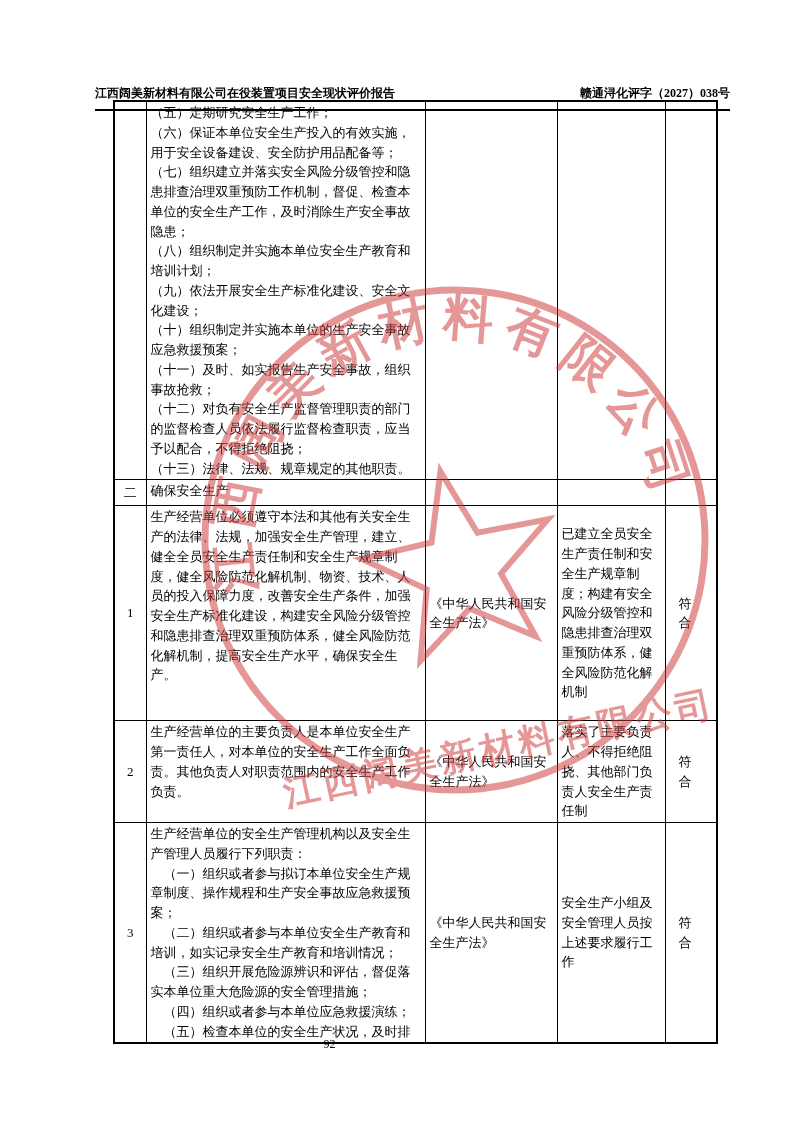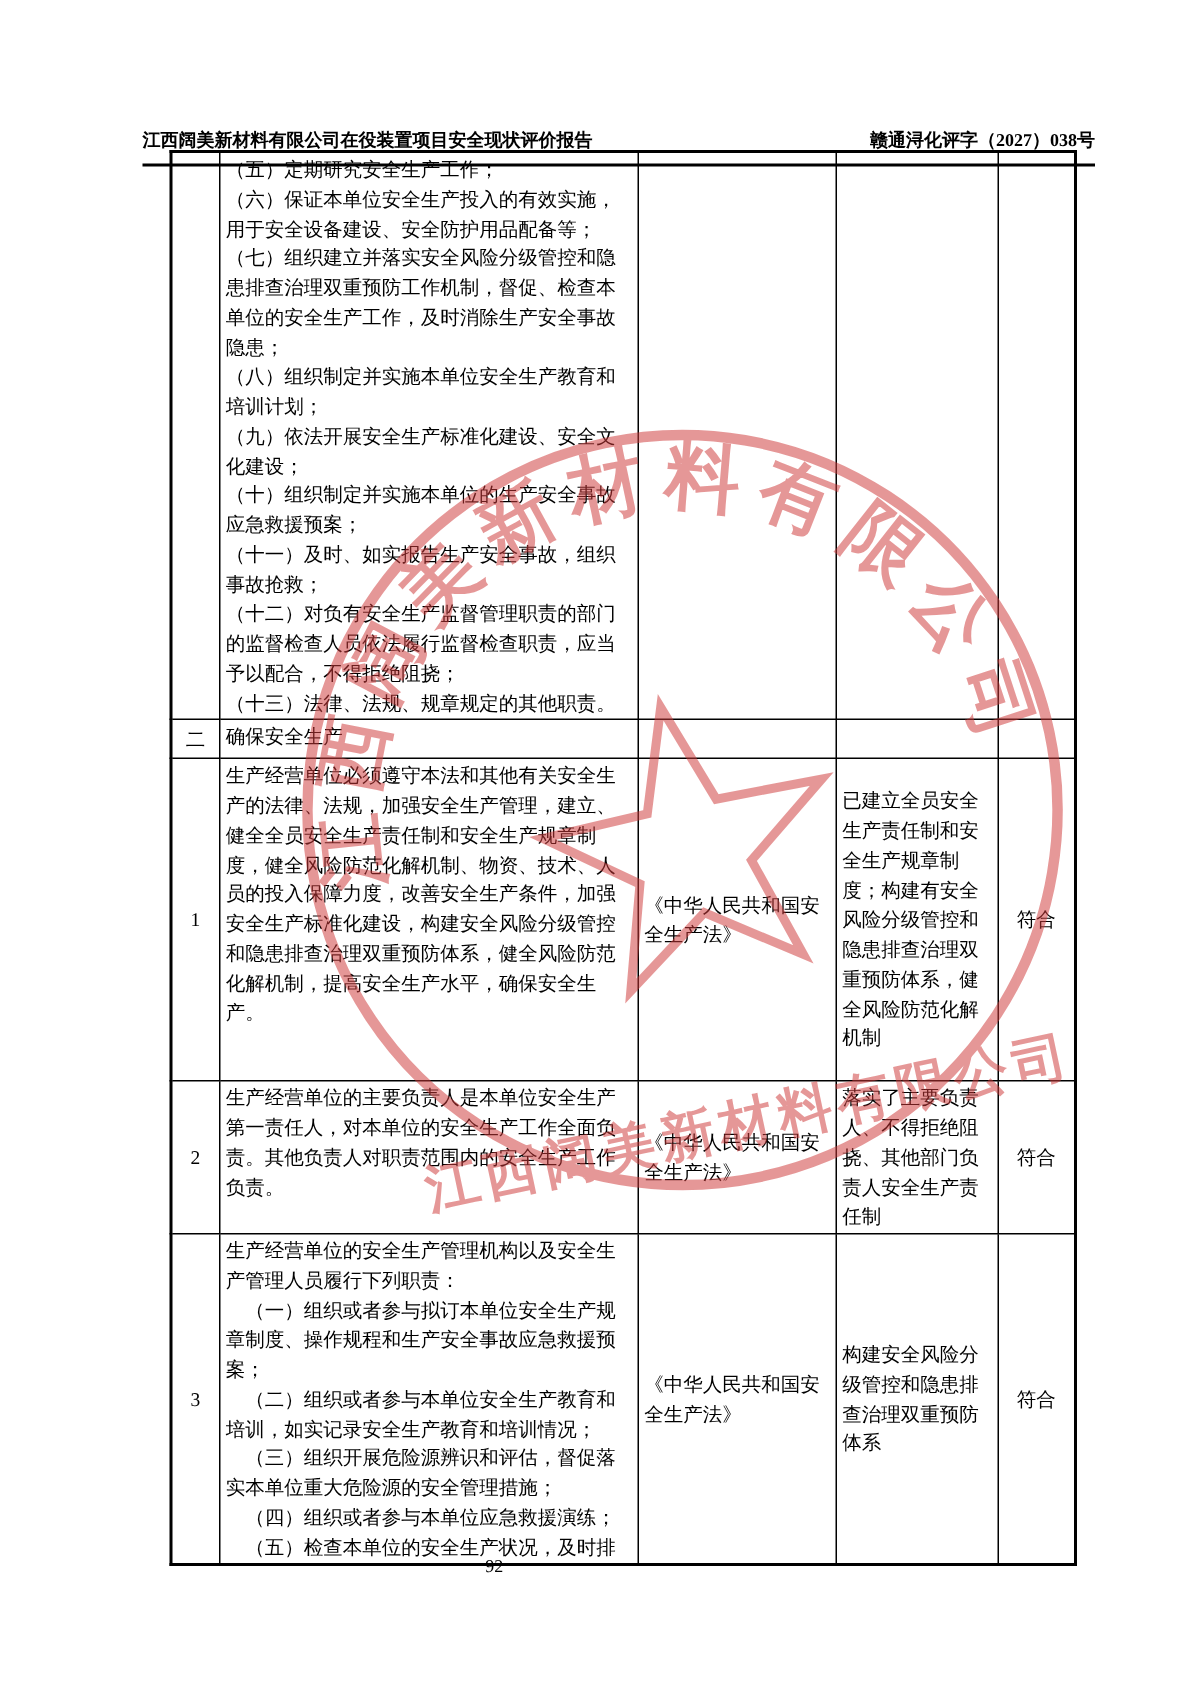--- a/index.html
+++ b/index.html
@@ -26,21 +26,21 @@
     border:1px solid #000;
     padding:1px 4px;
     vertical-align:top;
     line-height:1.52;
     word-break:break-all;
     overflow:hidden;
   }
   td.c-num{text-align:center;vertical-align:middle;padding:1px 1px;}
   td.c-basis{vertical-align:middle;margin-left:19px;}
   td.c-status{vertical-align:middle;font-family:Liberation Serif, serif;}
-  td.c-concl{text-align:center;vertical-align:middle;padding:1px 2px;}
+  td.c-concl{vertical-align:middle;padding:1px 13px;}
   .pre{white-space:pre-line;}
   .footer{
     position:absolute;left:0;top:1037px;width:659px;
     text-align:center;font-size:12px;
   }
   .stamp{
     position:absolute;left:175px;top:260px;width:560px;height:560px;
     opacity:0.52;pointer-events:none;
     transform:rotate(-12deg);
     z-index:5;
@@ -102,21 +102,21 @@
     </tr>
     <tr style="height:215px;">
       <td class="c-num">3</td>
       <td class="pre">生产经营单位的安全生产管理机构以及安全生产管理人员履行下列职责：
 　（一）组织或者参与拟订本单位安全生产规章制度、操作规程和生产安全事故应急救援预案；
 　（二）组织或者参与本单位安全生产教育和培训，如实记录安全生产教育和培训情况；
 　（三）组织开展危险源辨识和评估，督促落实本单位重大危险源的安全管理措施；
 　（四）组织或者参与本单位应急救援演练；
 　（五）检查本单位的安全生产状况，及时排</td>
       <td class="c-basis">《中华人民共和国安全生产法》</td>
-      <td class="c-status">构建安全风险分级管控和隐患排查治理双重预防体系</td>
+      <td class="c-status">安全生产小组及安全管理人员按上述要求履行工作</td>
       <td class="c-concl">符合</td>
     </tr>
   </tbody>
 </table>
 
 <svg class="stamp" viewBox="0 0 560 560" aria-hidden="true">
   <circle cx="280" cy="280" r="250" fill="none" stroke="#cf3a3a" stroke-width="7"></circle>
   <path id="arcT" d="M 75,280 A 205,205 0 0 1 485,280" fill="none"></path>
   <text fill="#cf3a3a" font-size="50" letter-spacing="10">
     <textPath href="#arcT" startOffset="50%" text-anchor="middle">江西阔美新材料有限公司</textPath>

